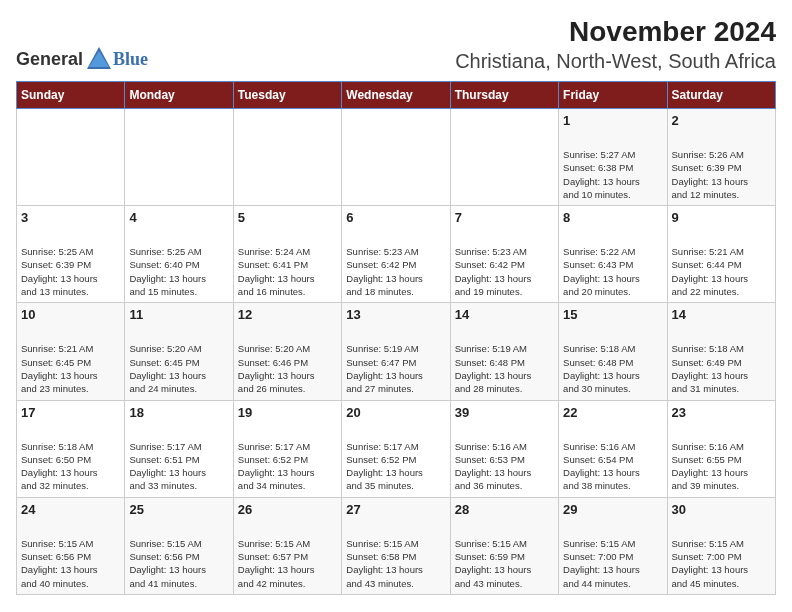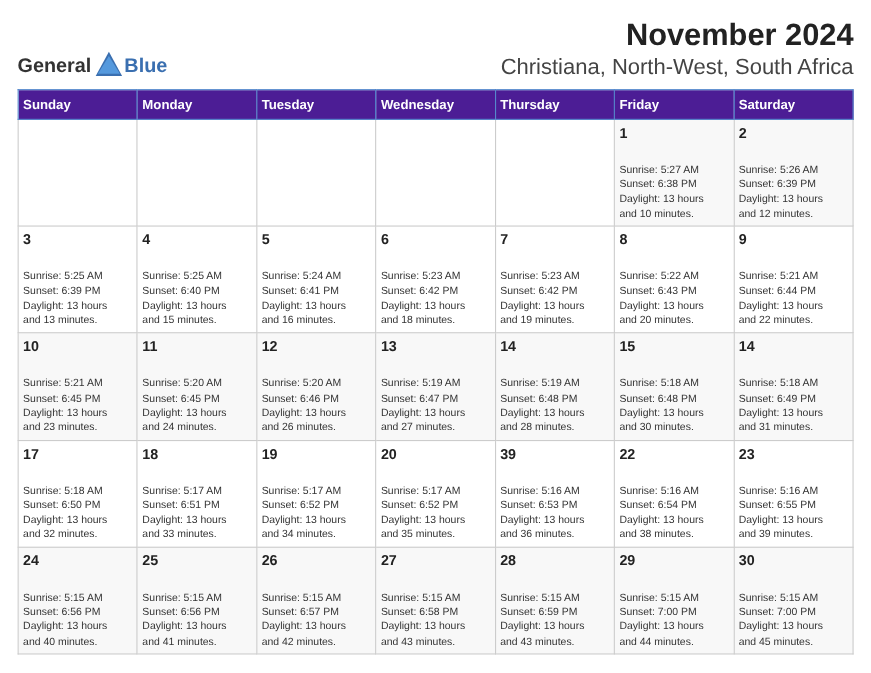--- a/index.html
+++ b/index.html
@@ -24,20 +24,21 @@
     }
     .logo-text-general {
       font-size: 18px;
       font-weight: bold;
       color: #333;
     }
     .logo-text-blue {
       font-size: 18px;
       font-weight: bold;
       color: #3a6fb0;
+      font-family: Liberation Serif, serif;
     }
     .logo-icon {
       width: 28px;
       height: 28px;
       margin-left: 2px;
     }
     .title-block {
       text-align: right;
     }
     .title-month {
@@ -49,21 +50,21 @@
       font-size: 20px;
       color: #444;
       margin-top: 2px;
     }
     table {
       width: 100%;
       border-collapse: collapse;
       table-layout: fixed;
     }
     thead tr th {
-      background: #4c1d95;
+      background: #7f1d1d;
       color: #fff;
       font-size: 12px;
       padding: 6px 4px;
       text-align: left;
       border: 1px solid #5588cc;
     }
     tbody tr td {
       vertical-align: top;
       border: 1px solid #ccc;
       padding: 4px;

